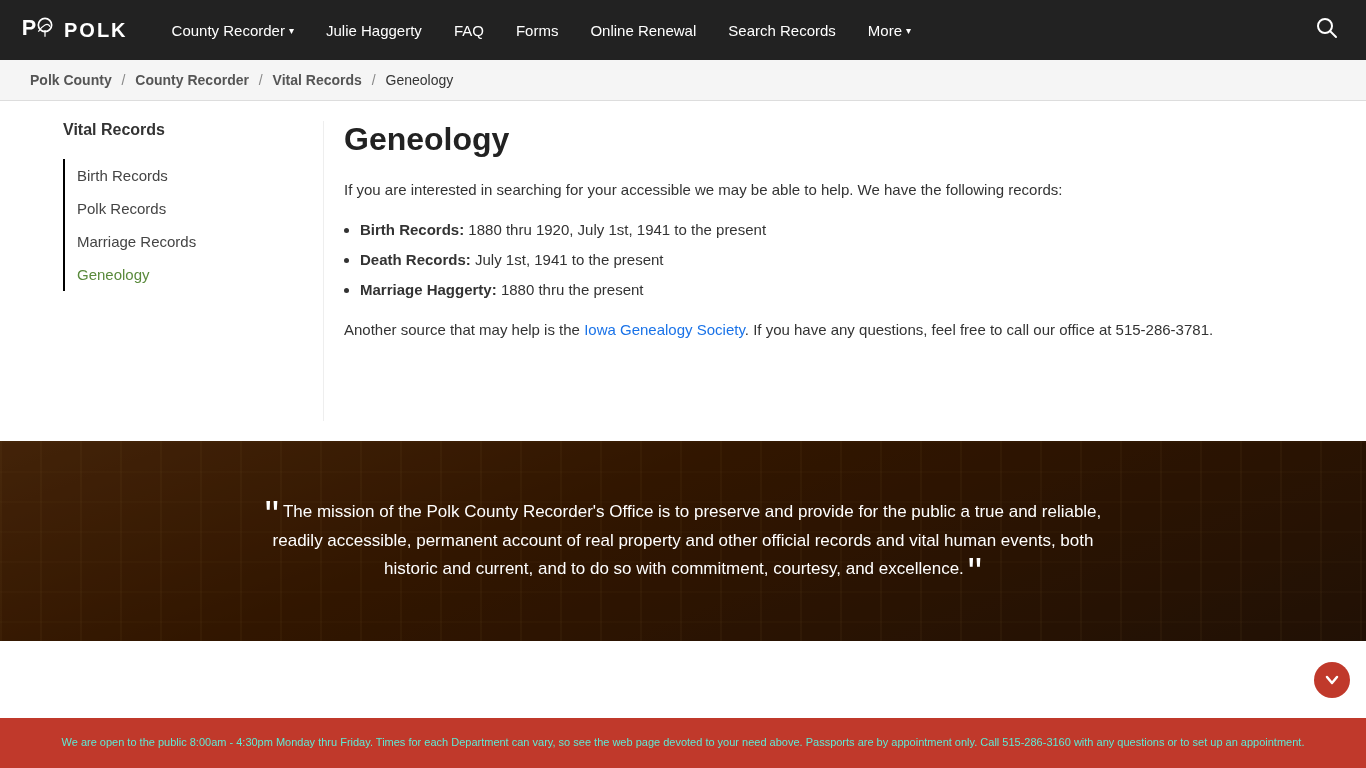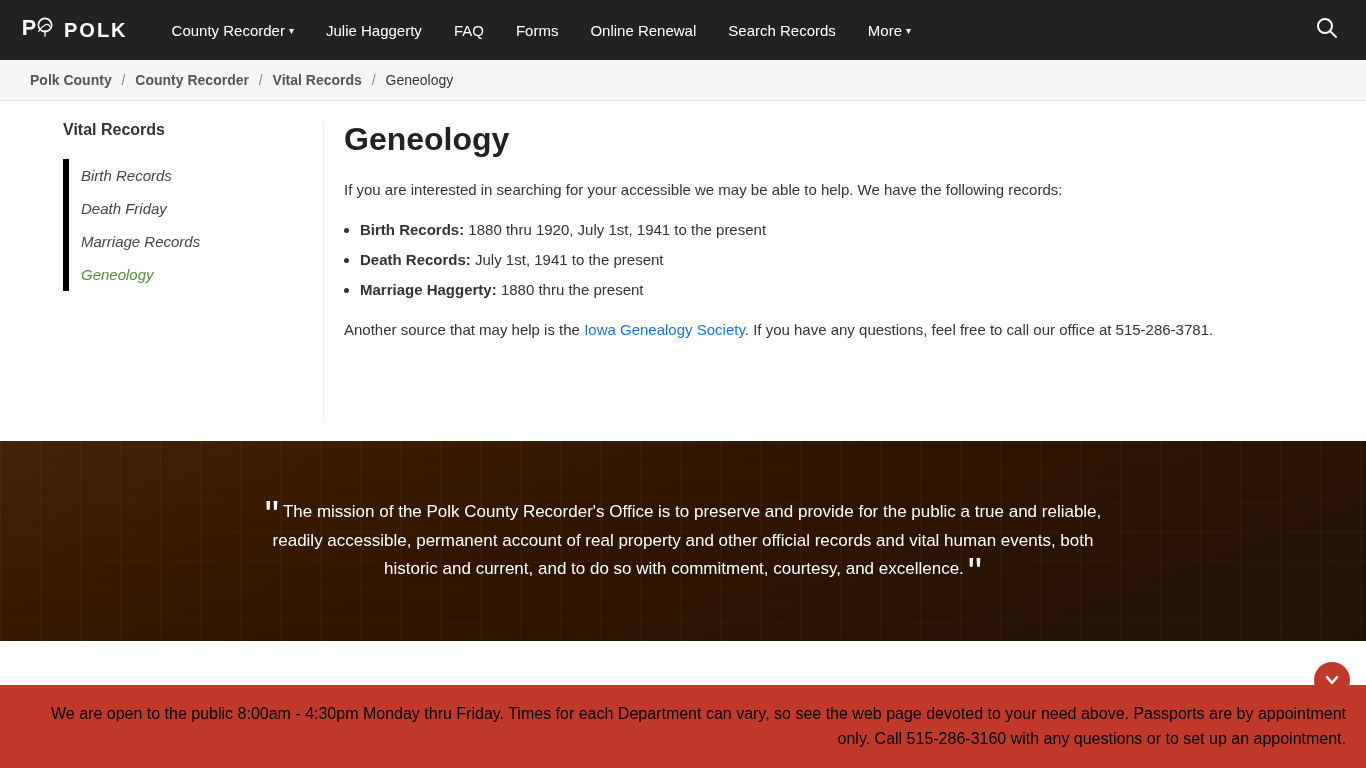--- a/index.html
+++ b/index.html
@@ -96,22 +96,21 @@
     }
     .sidebar-title {
       font-size: 16px;
       font-weight: bold;
       color: #333;
       margin-bottom: 14px;
       padding-bottom: 6px;
     }
     .sidebar-nav {
       list-style: none;
-      border-left: 6px solid #000000;
-      font-style: italic;
+      border-left: 2px solid #000000;
     }
     .sidebar-nav li a {
       display: block;
       padding: 8px 12px;
       color: #444;
       text-decoration: none;
       font-size: 15px;
     }
     .sidebar-nav li.active a {
       color: #5a8a3c;
@@ -187,24 +186,24 @@
       font-size: 40px;
       line-height: 0.5;
       vertical-align: -12px;
       margin-left: 4px;
       color: #fff;
     }
 
     
     .bottom-notice {
       background: #c0392b;
-      color: #000000;
-      text-align: right;
+      color: #5eead4;
+      text-align: center;
       padding: 16px 20px;
-      font-size: 16px;
+      font-size: 11px;
       line-height: 1.6;
       position: fixed;
       bottom: 0;
       left: 0;
       right: 0;
       z-index: 100;
     }
 
     
     .scroll-down-btn {
@@ -307,21 +306,21 @@
 
 <div class="main-container">
 
   <aside class="sidebar">
     <div class="sidebar-title">Vital Records</div>
     <ul class="sidebar-nav">
       <li>
         <a>Birth Records</a>
       </li>
       <li>
-        <a>Death Friday</a>
+        <a>Polk Records</a>
       </li>
       <li>
         <a>Marriage Records</a>
       </li>
       <li class="active">
         <a>Geneology</a>
       </li>
     </ul>
   </aside>
 

